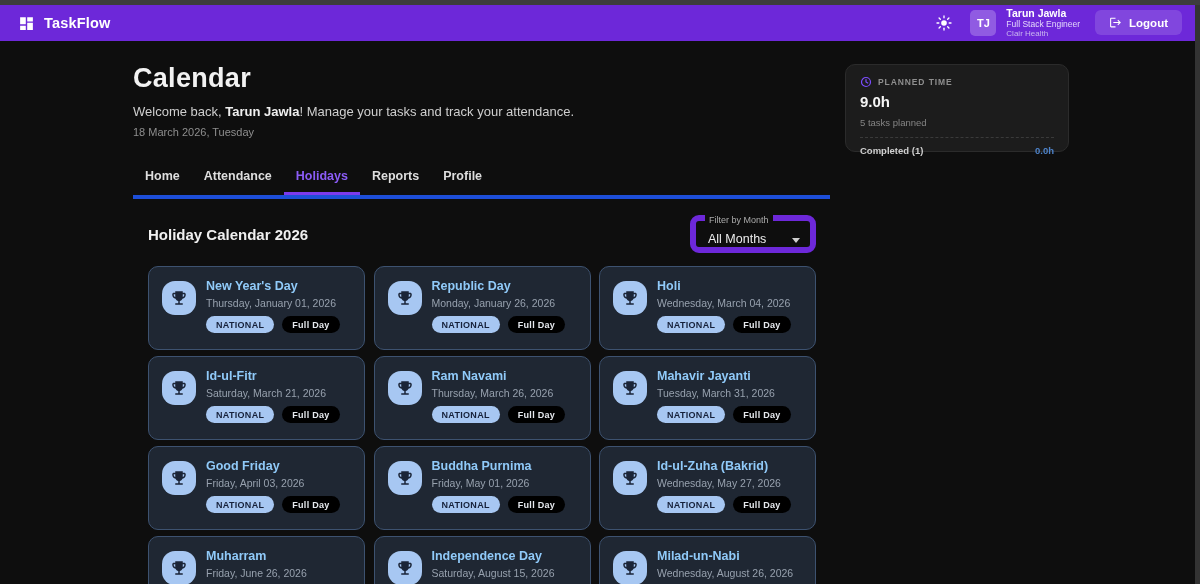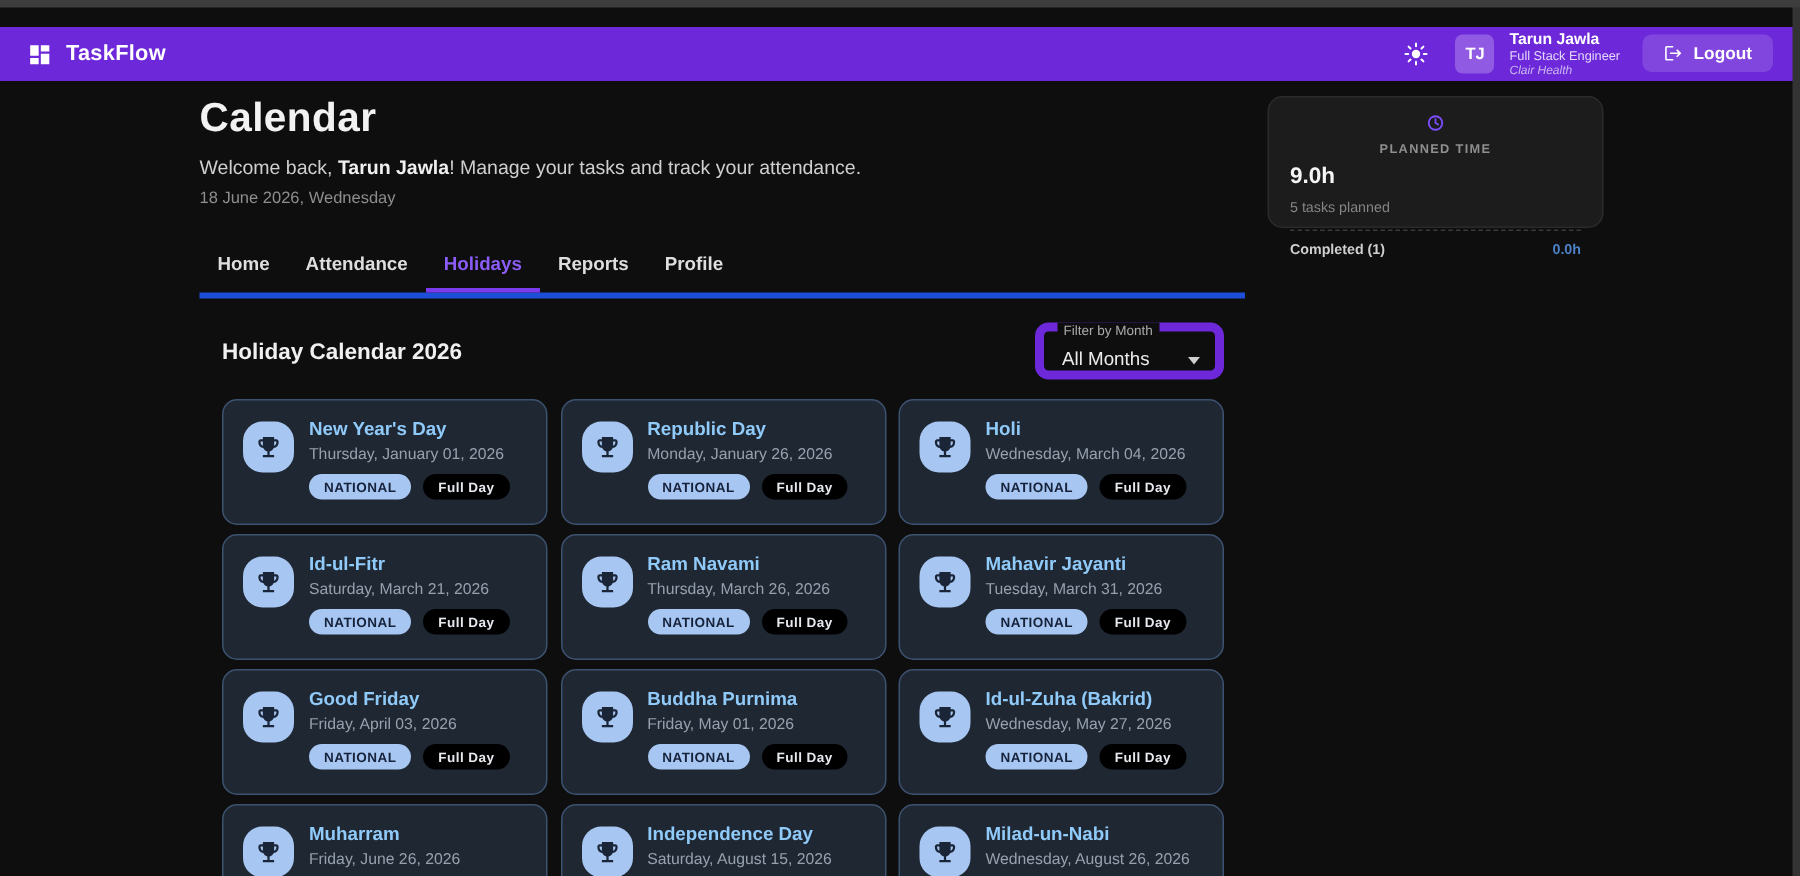--- a/index.html
+++ b/index.html
@@ -4,34 +4,34 @@
 <style>
   * { margin:0; padding:0; box-sizing:border-box; }
   body { font-family:"Liberation Sans", sans-serif; background:#0e0e0e; }
   .screen { position:relative; width:1200px; height:584px; overflow:hidden; background:#0e0e0e; }
 
   
   .top-strip { position:absolute; top:0; left:0; width:1200px; height:5px; background:#3d3d3d; z-index:30; }
   .right-strip { position:absolute; top:0; right:0; width:5px; height:584px; background:#333; z-index:29; }
 
   
-  .appbar { position:absolute; top:18px; left:0; width:1200px; height:36px; background:#6d28d9;
+  .appbar { position:absolute; top:5px; left:0; width:1200px; height:36px; background:#6d28d9;
             display:flex; align-items:center; padding:0 18px; color:#fff; z-index:20; }
   .logo-wrap { display:flex; align-items:center; gap:9px; }
   .logo-icon svg { width:17px; height:17px; display:block; fill:#fff; }
   .app-name { font-size:14.5px; font-weight:bold; letter-spacing:.2px; }
   .appbar-right { margin-left:auto; display:flex; align-items:center; gap:15px; }
   .theme-toggle { width:22px; height:22px; display:flex; align-items:center; justify-content:center; cursor:pointer; }
   .theme-toggle svg { width:16px; height:16px; }
   .avatar { width:26px; height:26px; border-radius:5px; background:rgba(255,255,255,.24);
             display:flex; align-items:center; justify-content:center; font-size:11px; font-weight:bold; }
   .user-info { line-height:1.15; margin-left:-5px; }
   .user-name { font-size:10.5px; font-weight:bold; }
   .user-role { font-size:8.5px; color:#e3d7fb; }
-  .user-company { font-size:8px; color:#c9b6ef;font-style:italic; }
+  .user-company { font-size:8px; color:#c9b6ef; }
   .logout-btn { display:flex; align-items:center; gap:7px; background:rgba(255,255,255,.14);
                 border:none; color:#fff; font-family:inherit; font-size:11.5px; font-weight:bold;
                 padding:6px 14px; border-radius:6px; cursor:pointer; }
   .logout-btn svg { width:13px; height:13px; fill:#fff; }
 
   
   .content { position:absolute; left:133px; top:63px; width:697px; }
   .page-title { color:#f2f2f2; font-size:27px; font-weight:bold; letter-spacing:.3px; }
   .welcome { margin-top:10px; font-size:13px; color:#cfcfcf; }
   .welcome b { color:#f0f0f0; }
@@ -62,21 +62,21 @@
   .card-title { font-size:12.5px; font-weight:bold; color:#90caf9; }
   .card-date { margin-top:4px; font-size:10.5px; color:#97a1ae; }
   .card-badges { margin-top:7px; display:flex; gap:8px; }
   .badge { font-size:9px; font-weight:bold; padding:3.5px 10px; border-radius:10px; letter-spacing:.3px; }
   .badge-national { background:#a7c7f2; color:#16213a; }
   .badge-fullday { background:#000000; color:#e6e9ee; }
 
   
   .planned-card { position:absolute; left:845px; top:64px; width:224px; height:88px; background:#1c1c1c;
                   border:1px solid #2b2b2b; border-radius:10px; padding:11px 14px; z-index:10; }
-  .planned-head { display:flex; align-items:center; gap:6px;flex-direction:column; }
+  .planned-head { display:flex; align-items:center; gap:6px; }
   .planned-head svg { width:12px; height:12px; }
   .planned-label { font-size:8.5px; font-weight:bold; letter-spacing:.9px; color:#8f8f8f; }
   .planned-hours { margin-top:5px; font-size:15px; font-weight:bold; color:#f5f5f5; }
   .planned-tasks { margin-top:7px; font-size:9.5px; color:#858585; }
   .planned-divider { margin-top:9px; border-top:1px dashed #3a3a3a; }
   .planned-row { margin-top:7px; display:flex; justify-content:space-between; }
   .completed-label { font-size:9.5px; font-weight:bold; color:#cfcfcf; }
   .completed-hours { font-size:9.5px; font-weight:bold; color:#4d82c8; }
 </style>
 </head>
@@ -139,21 +139,21 @@
     <div class="planned-divider"></div>
     <div class="planned-row">
       <span class="completed-label">Completed (1)</span>
       <span class="completed-hours">0.0h</span>
     </div>
   </div>
 
   <div class="content">
     <div class="page-title">Calendar</div>
     <div class="welcome"><span>Welcome back, </span><b>Tarun Jawla</b><span>! Manage your tasks and track your attendance.</span></div>
-    <div class="date-line">18 June 2026, Wednesday</div>
+    <div class="date-line">18 March 2026, Tuesday</div>
 
     <div class="tabs">
       <div class="tab">Home</div>
       <div class="tab">Attendance</div>
       <div class="tab active">Holidays</div>
       <div class="tab">Reports</div>
       <div class="tab">Profile</div>
     </div>
 
     <div class="holiday-panel">

